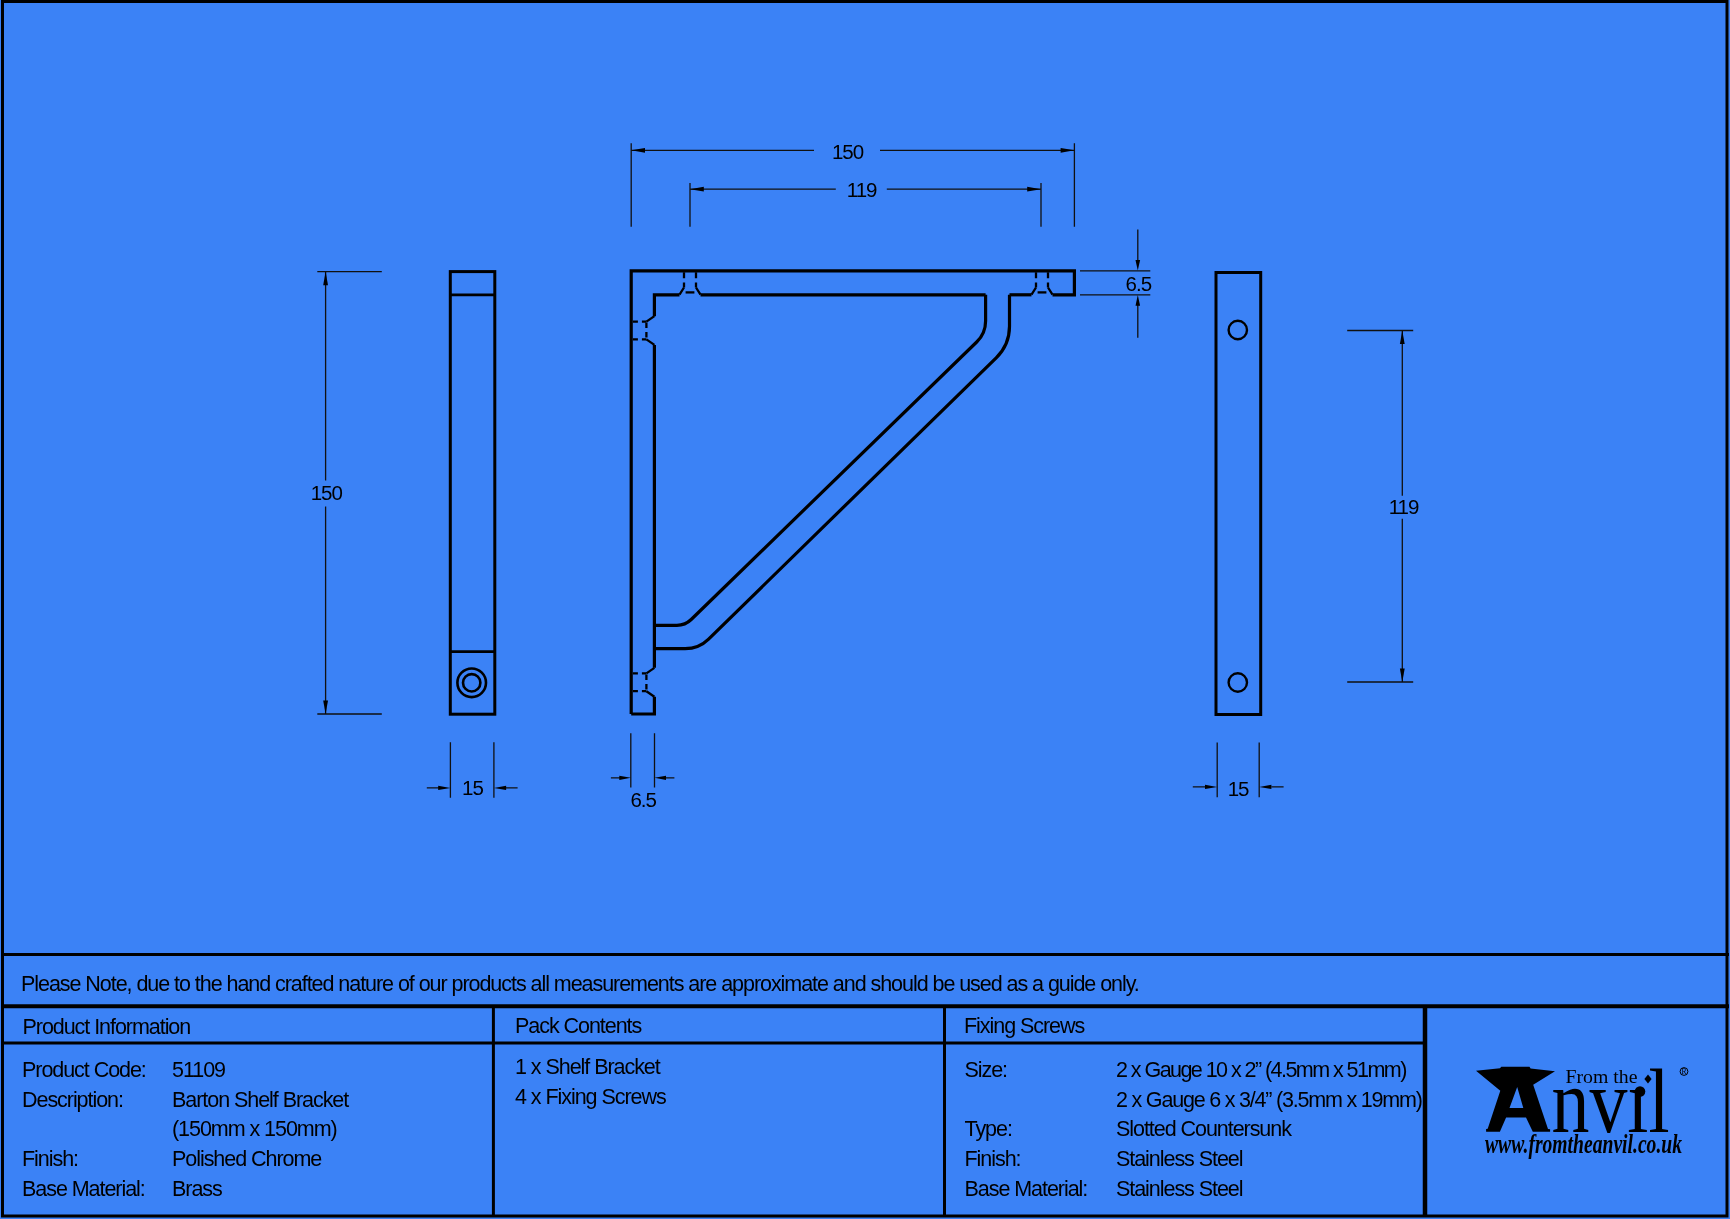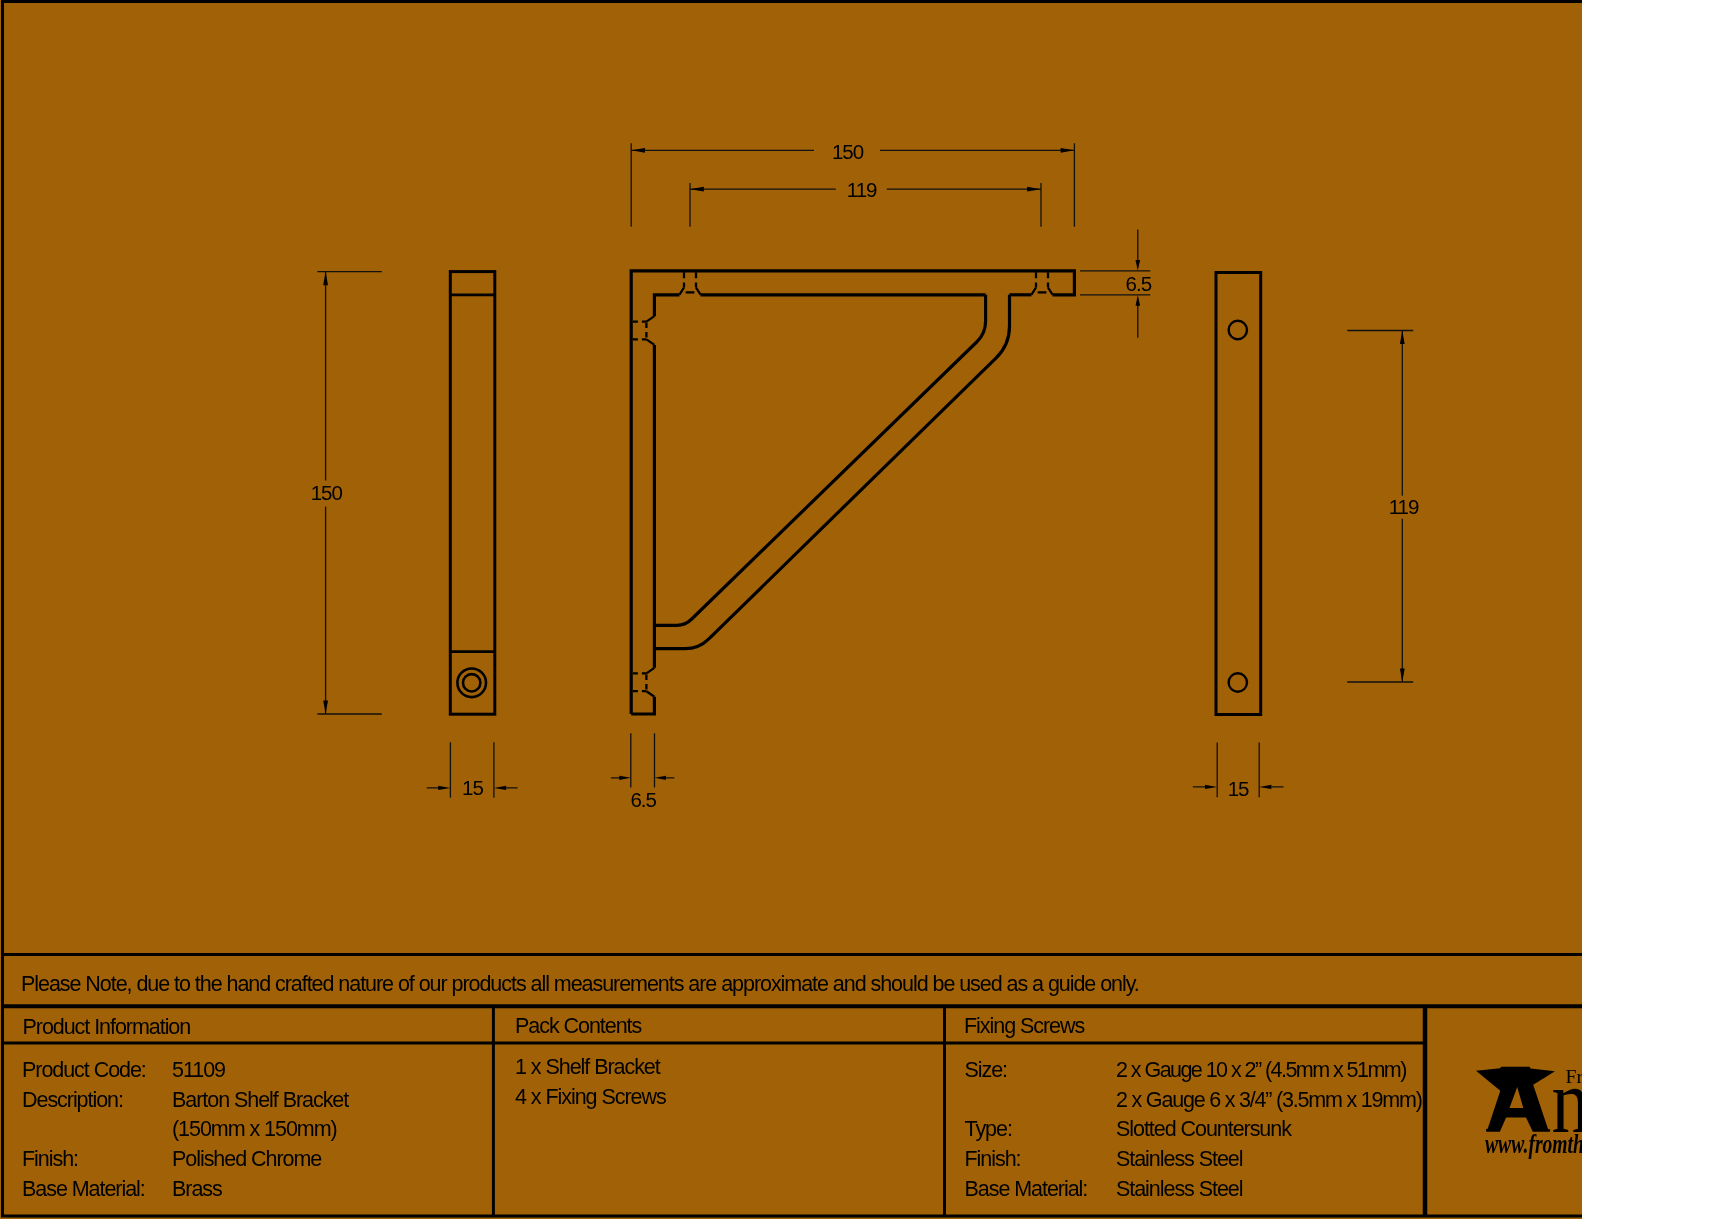--- a/index.html
+++ b/index.html
@@ -1,16 +1,16 @@
 <!DOCTYPE html>
 <html><head>
 <meta charset="utf-8">
 <style>
   html,body{margin:0;padding:0;background:#fff;}
-  #page{position:relative;width:1582px;height:1219px;background:#a16207;overflow:hidden;
+  #page{position:relative;width:1730px;height:1219px;background:#3b82f6;overflow:hidden;
         font-family:"Liberation Sans",sans-serif;}
   svg{position:absolute;left:0;top:0;}
   text{fill:#000;}
   .dim{font-size:20.5px;letter-spacing:-1px;}
   .tbl{font-size:21.5px;letter-spacing:-1.05px;}
   .hdr{font-size:21.5px;letter-spacing:-1.05px;}
 </style>
 </head>
 <body>
 <div id="page">

